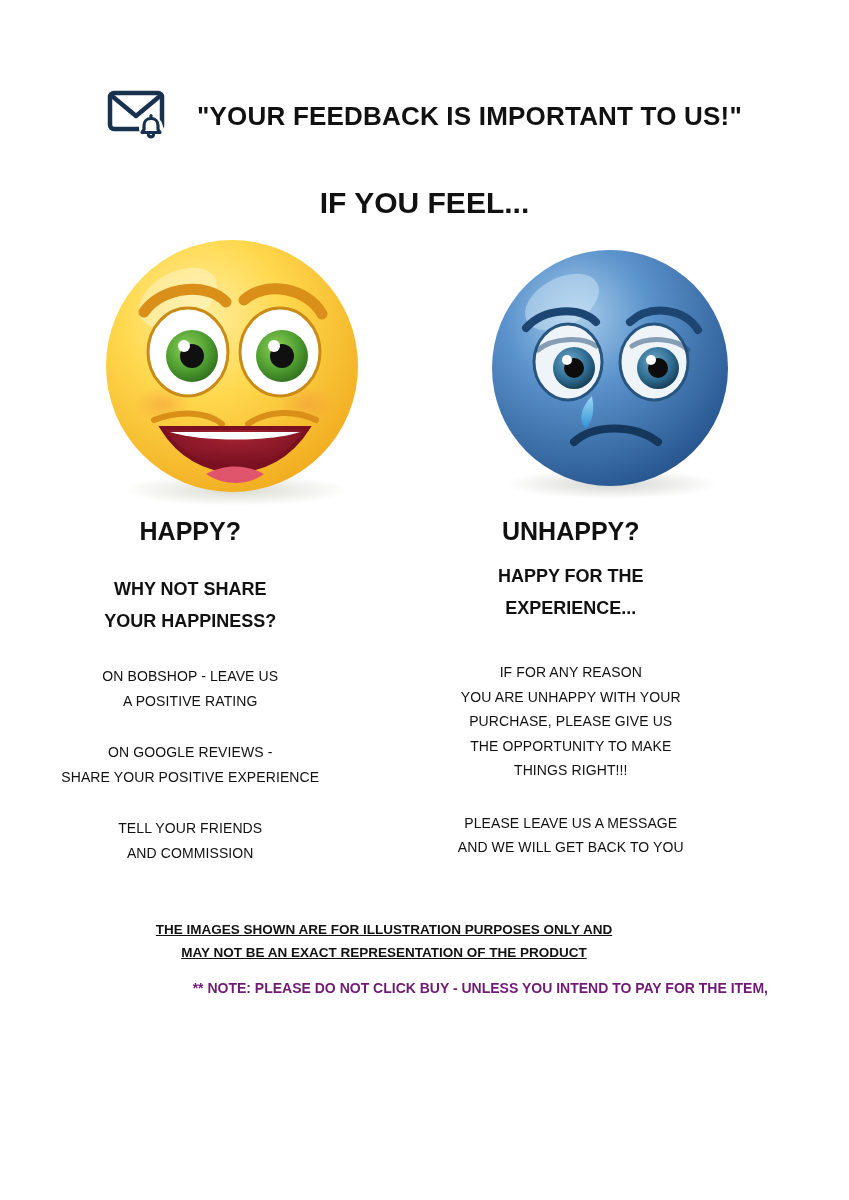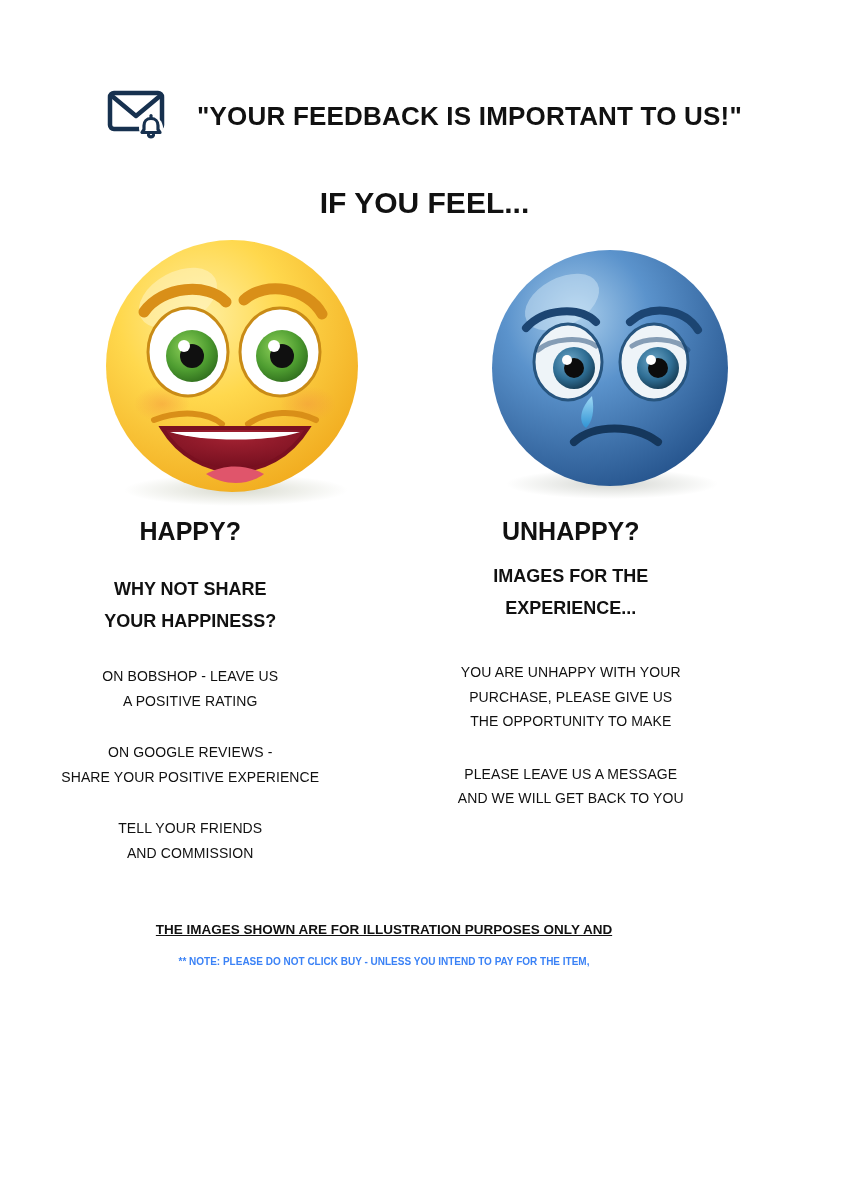--- a/index.html
+++ b/index.html
@@ -125,24 +125,25 @@
     font-size: 13.5px;
     font-weight: bold;
     color: #111111;
     line-height: 1.72;
   }
   .footer-disclaimer span {
     text-decoration: underline;
   }
   .footer-note {
     margin-top: 12px;
-    font-size: 10px;
-    font-weight: bold;
-    color: #3b82f6;
+    font-size: 14px;
+    font-weight: bold;
+    color: #701a75;
     line-height: 1.72;
+    text-align: right;
   }
 </style>
 </head>
 <body>
 
 <div class="page">
 
   <div class="header">
     <span class="mail-icon">
       <svg viewBox="0 0 64 56" width="64" height="56" xmlns="http://www.w3.org/2000/svg">
@@ -272,38 +273,41 @@
       </div>
       <div class="block">
         <div>TELL YOUR FRIENDS</div>
         <div>AND COMMISSION</div>
       </div>
     </div>
 
     <div class="col col-right">
       <div class="col-head">UNHAPPY?</div>
       <div class="col-sub">
-        <div>IMAGES FOR THE</div>
+        <div>HAPPY FOR THE</div>
         <div>EXPERIENCE...</div>
       </div>
       <div class="block first">
+        <div>IF FOR ANY REASON</div>
         <div>YOU ARE UNHAPPY WITH YOUR</div>
         <div>PURCHASE, PLEASE GIVE US</div>
         <div>THE OPPORTUNITY TO MAKE</div>
+        <div>THINGS RIGHT!!!</div>
       </div>
       <div class="block">
         <div>PLEASE LEAVE US A MESSAGE</div>
         <div>AND WE WILL GET BACK TO YOU</div>
       </div>
     </div>
 
   </div>
 
   <div class="footer">
     <div class="footer-disclaimer">
       <div><span>THE IMAGES SHOWN ARE FOR ILLUSTRATION PURPOSES ONLY AND</span></div>
+      <div><span>MAY NOT BE AN EXACT REPRESENTATION OF THE PRODUCT</span></div>
     </div>
     <div class="footer-note">
       <div>** NOTE: PLEASE DO NOT CLICK BUY - UNLESS YOU INTEND TO PAY FOR THE ITEM,</div>
     </div>
   </div>
 
 </div>
 
 </body></html>

